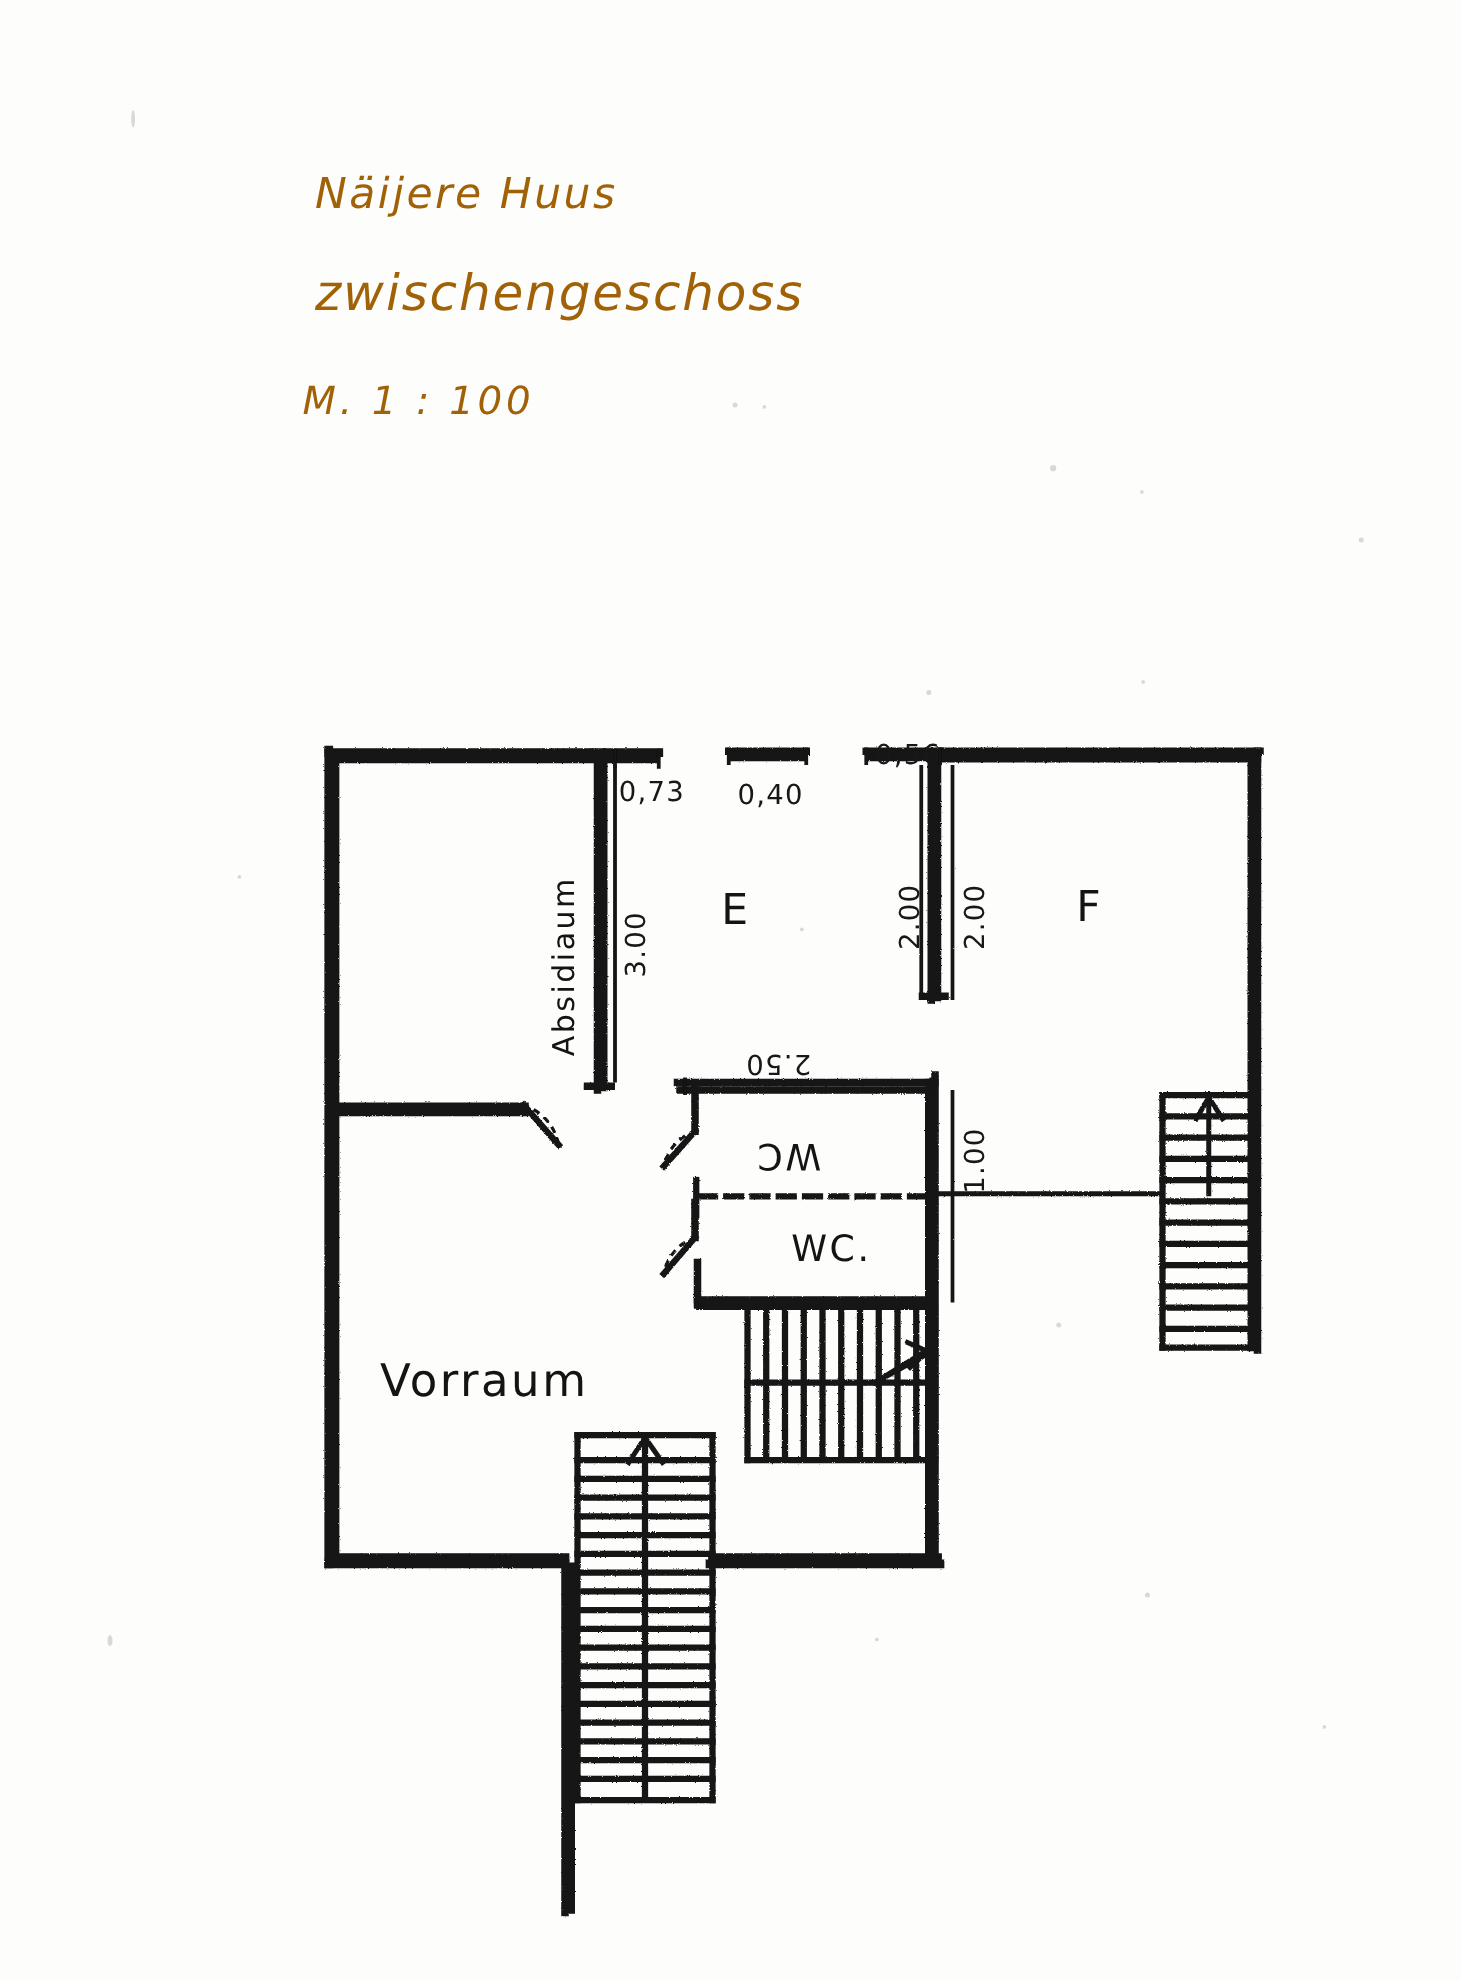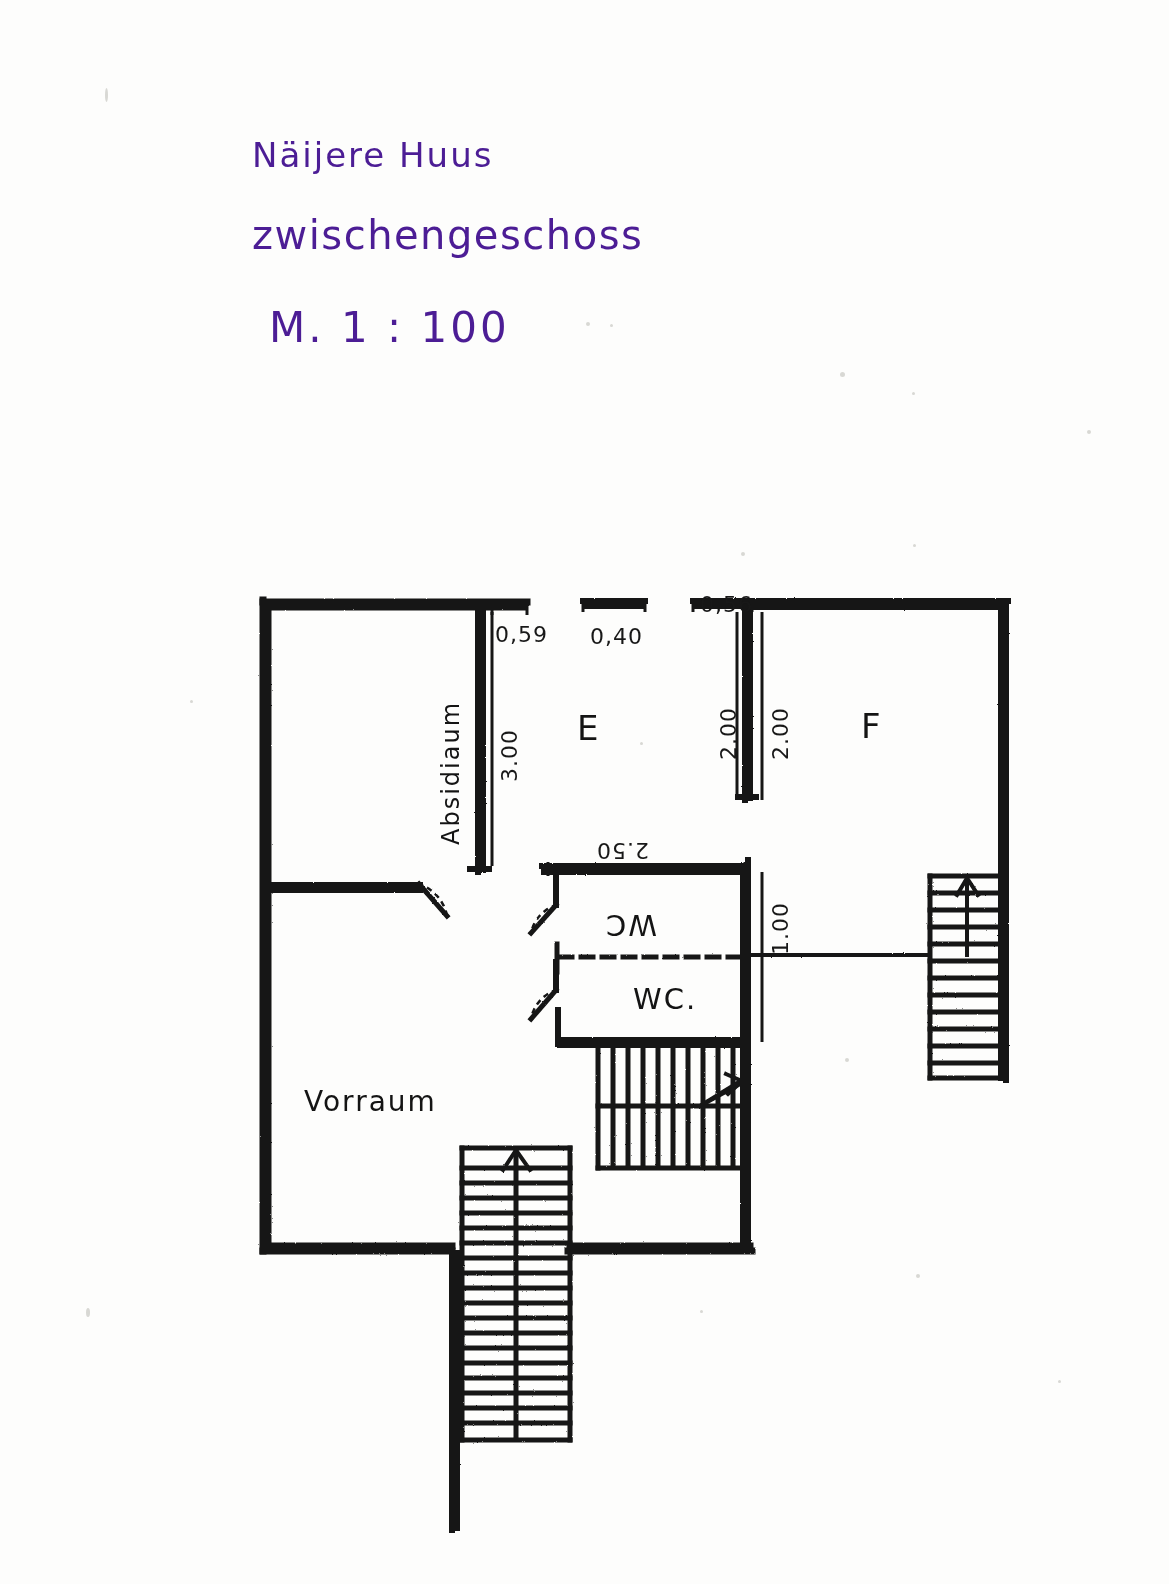--- a/index.html
+++ b/index.html
@@ -22,24 +22,24 @@
     background: #fdfdfc;
   }
   .hand {
     position: absolute;
     font-family: "DejaVu Sans", sans-serif;
     color: #1a1a1a;
     white-space: nowrap;
     letter-spacing: 1px;
     font-weight: 500;
   }
-  #title-block .hand { color: #4c1d95; }
+  #title-block .hand { color: #a16207; font-style: italic; }
   .t-line1 { left: 252px; top: 135px; font-size: 34px; letter-spacing: 2px; }
   .t-line2 { left: 252px; top: 212px; font-size: 40px; letter-spacing: 1.5px; }
-  .t-line3 { left: 269px; top: 303px; font-size: 42px; letter-spacing: 3px; }
+  .t-line3 { left: 242px; top: 303px; font-size: 31px; letter-spacing: 3px; }
 
   .dim {
     position: absolute;
     font-size: 22px;
     color: #181818;
     white-space: nowrap;
     letter-spacing: 1px;
   }
   .room-label {
     position: absolute;
@@ -288,31 +288,31 @@
         <path d="M745 862 L745 876"></path>
       </g>
       <g>
         <path d="M762 872 L762 1042"></path>
       </g>
     </g>
   </svg>
 
   <div class="room-label rot90" style="left:437px; top:845px; font-size:24px;">Absidiaum</div>
 
-  <div class="room-label" style="left:304px; top:1085px; font-size:28px;">Vorraum</div>
+  <div class="room-label" style="left:304px; top:1085px; font-size:36px;">Vorraum</div>
 
   <div class="room-label" style="left:577px; top:708px; font-size:34px;">E</div>
 
   <div class="room-label" style="left:861px; top:706px; font-size:34px;">F</div>
 
   <div class="room-label rot180" style="left:604px; top:908px; font-size:29px;">WC</div>
 
   <div class="room-label" style="left:607px; top:982px; font-size:29px;margin-left:26px;">WC.</div>
 
-  <div class="dim" style="left:495px; top:622px;">0,59</div>
+  <div class="dim" style="left:495px; top:622px;">0,73</div>
 
   <div class="dim" style="left:590px; top:624px;">0,40</div>
 
   <div class="dim" style="left:700px; top:592px;">0,56</div>
 
   <div class="dim rot90" style="left:497px; top:782px;">3.00</div>
 
   <div class="dim rot90" style="left:716px; top:760px;">2.00</div>
 
   <div class="dim rot90" style="left:768px; top:760px;">2.00</div>

